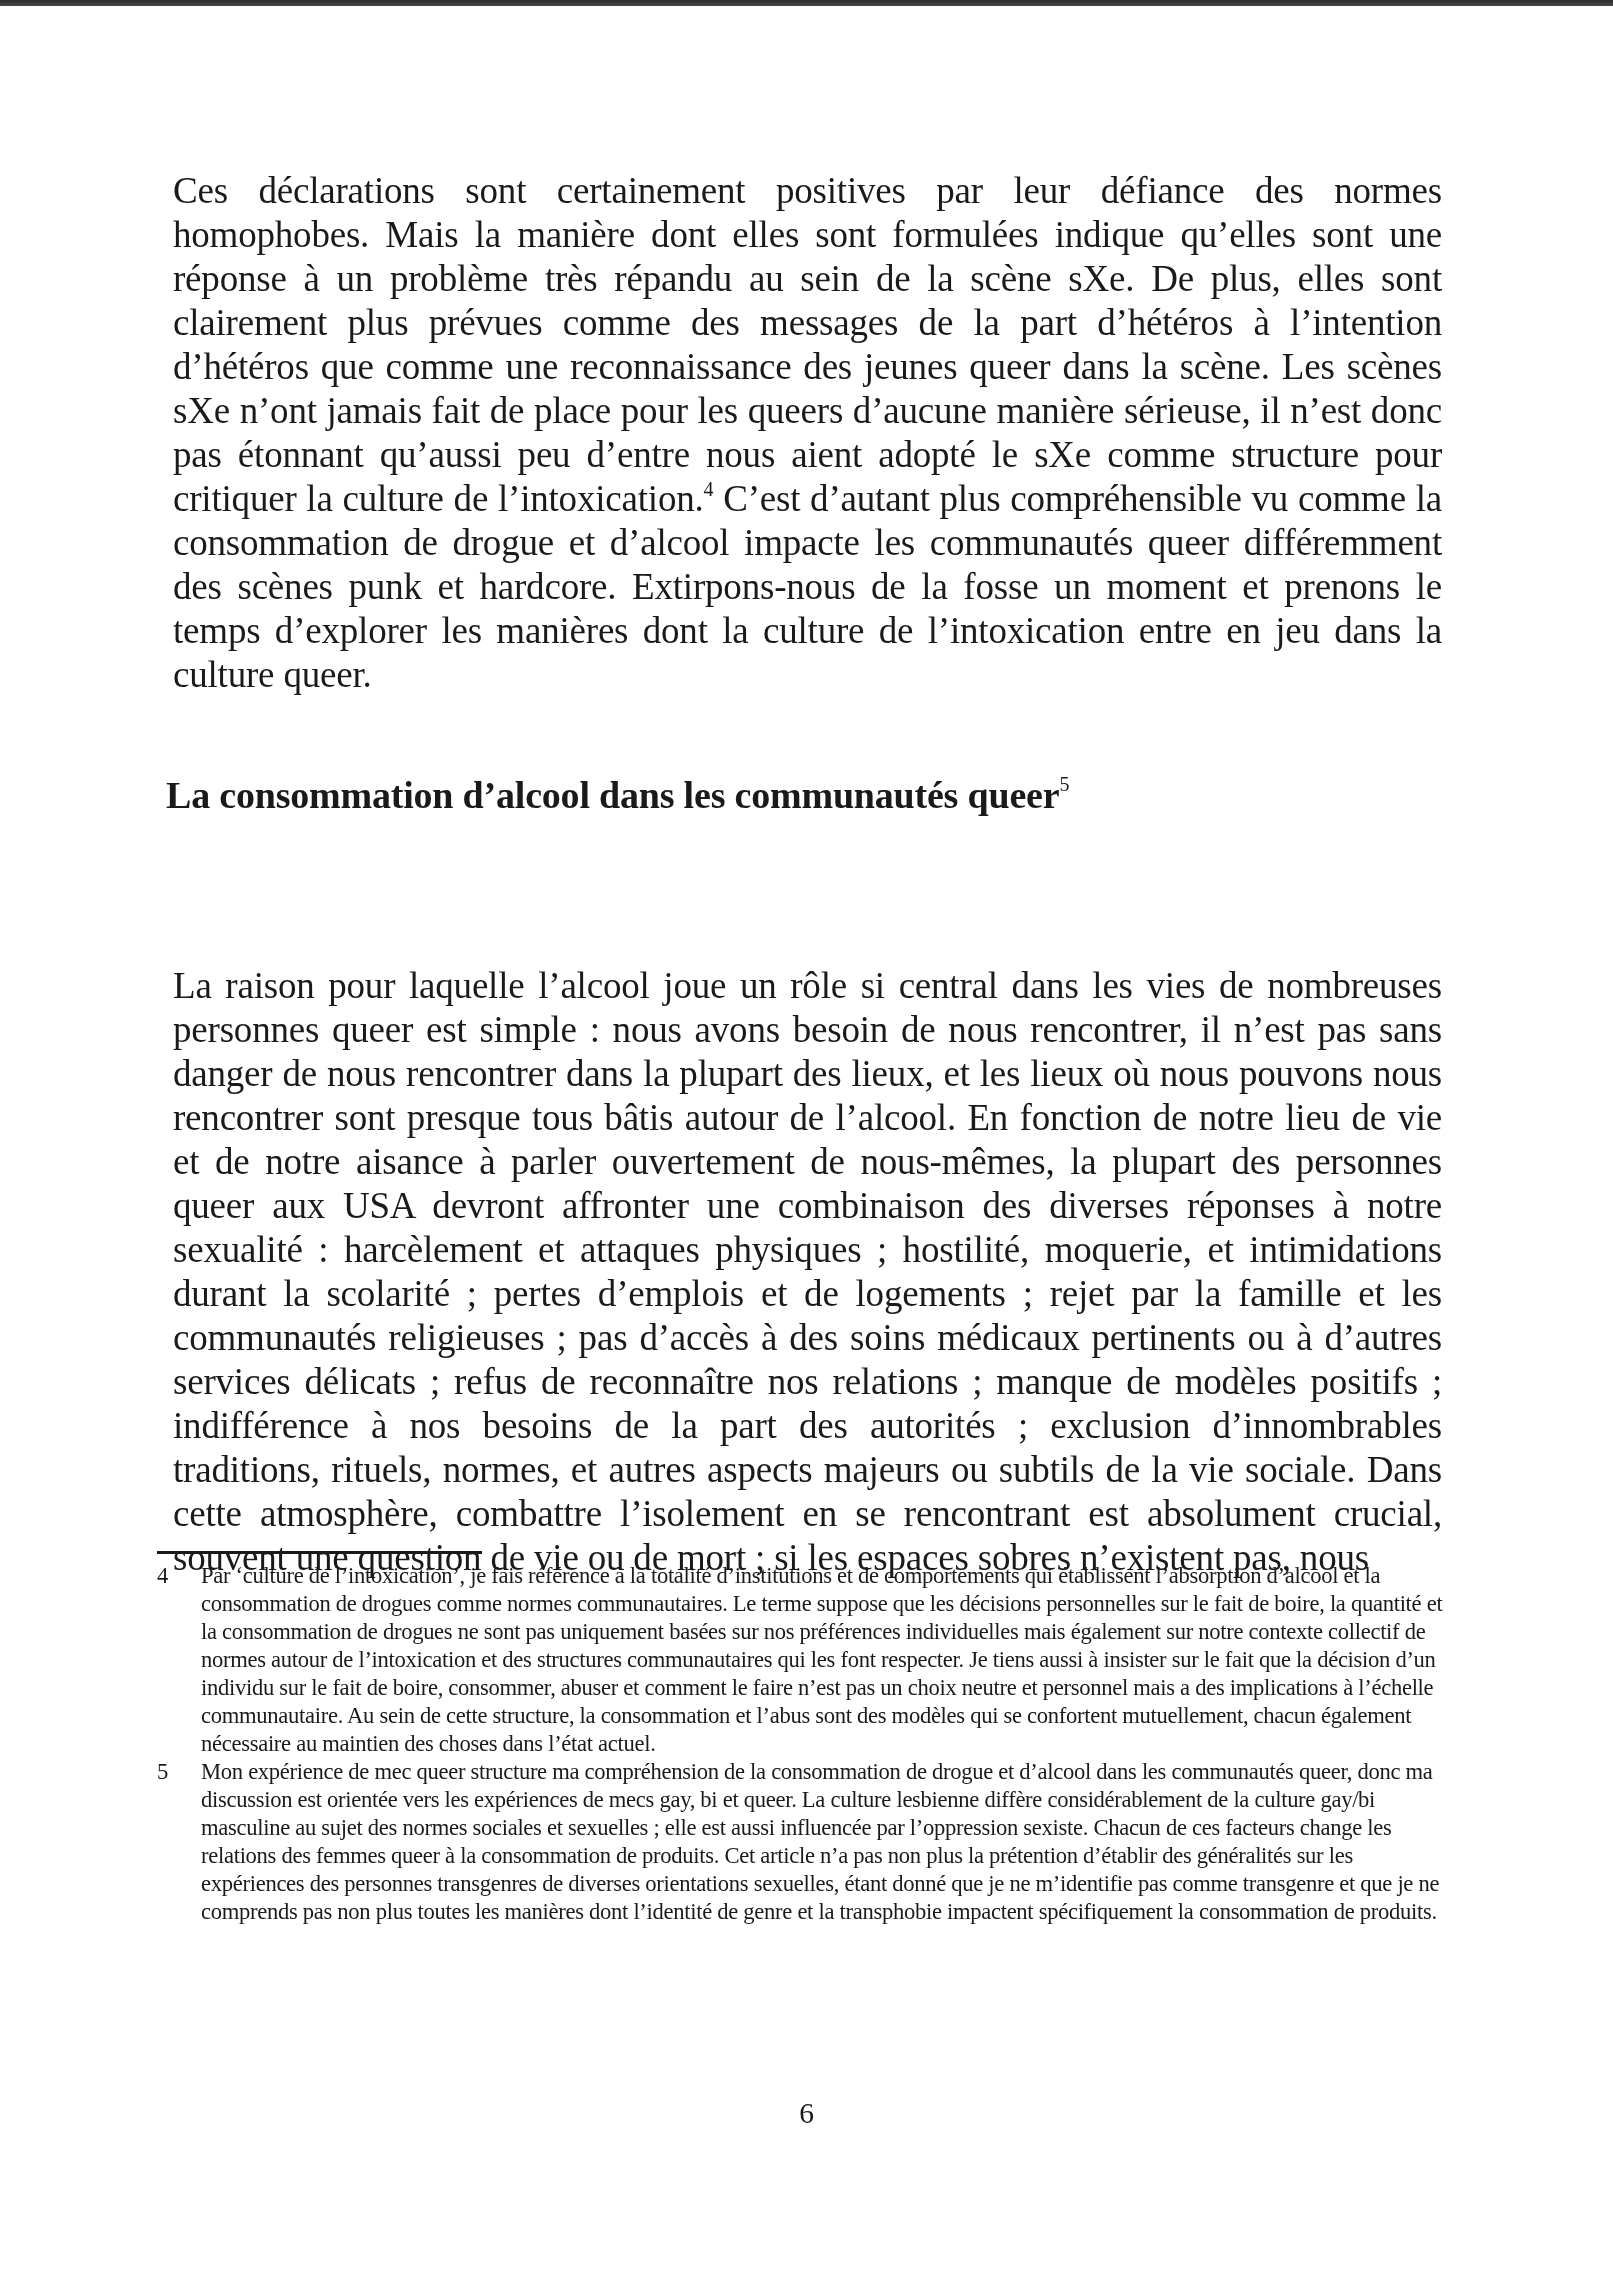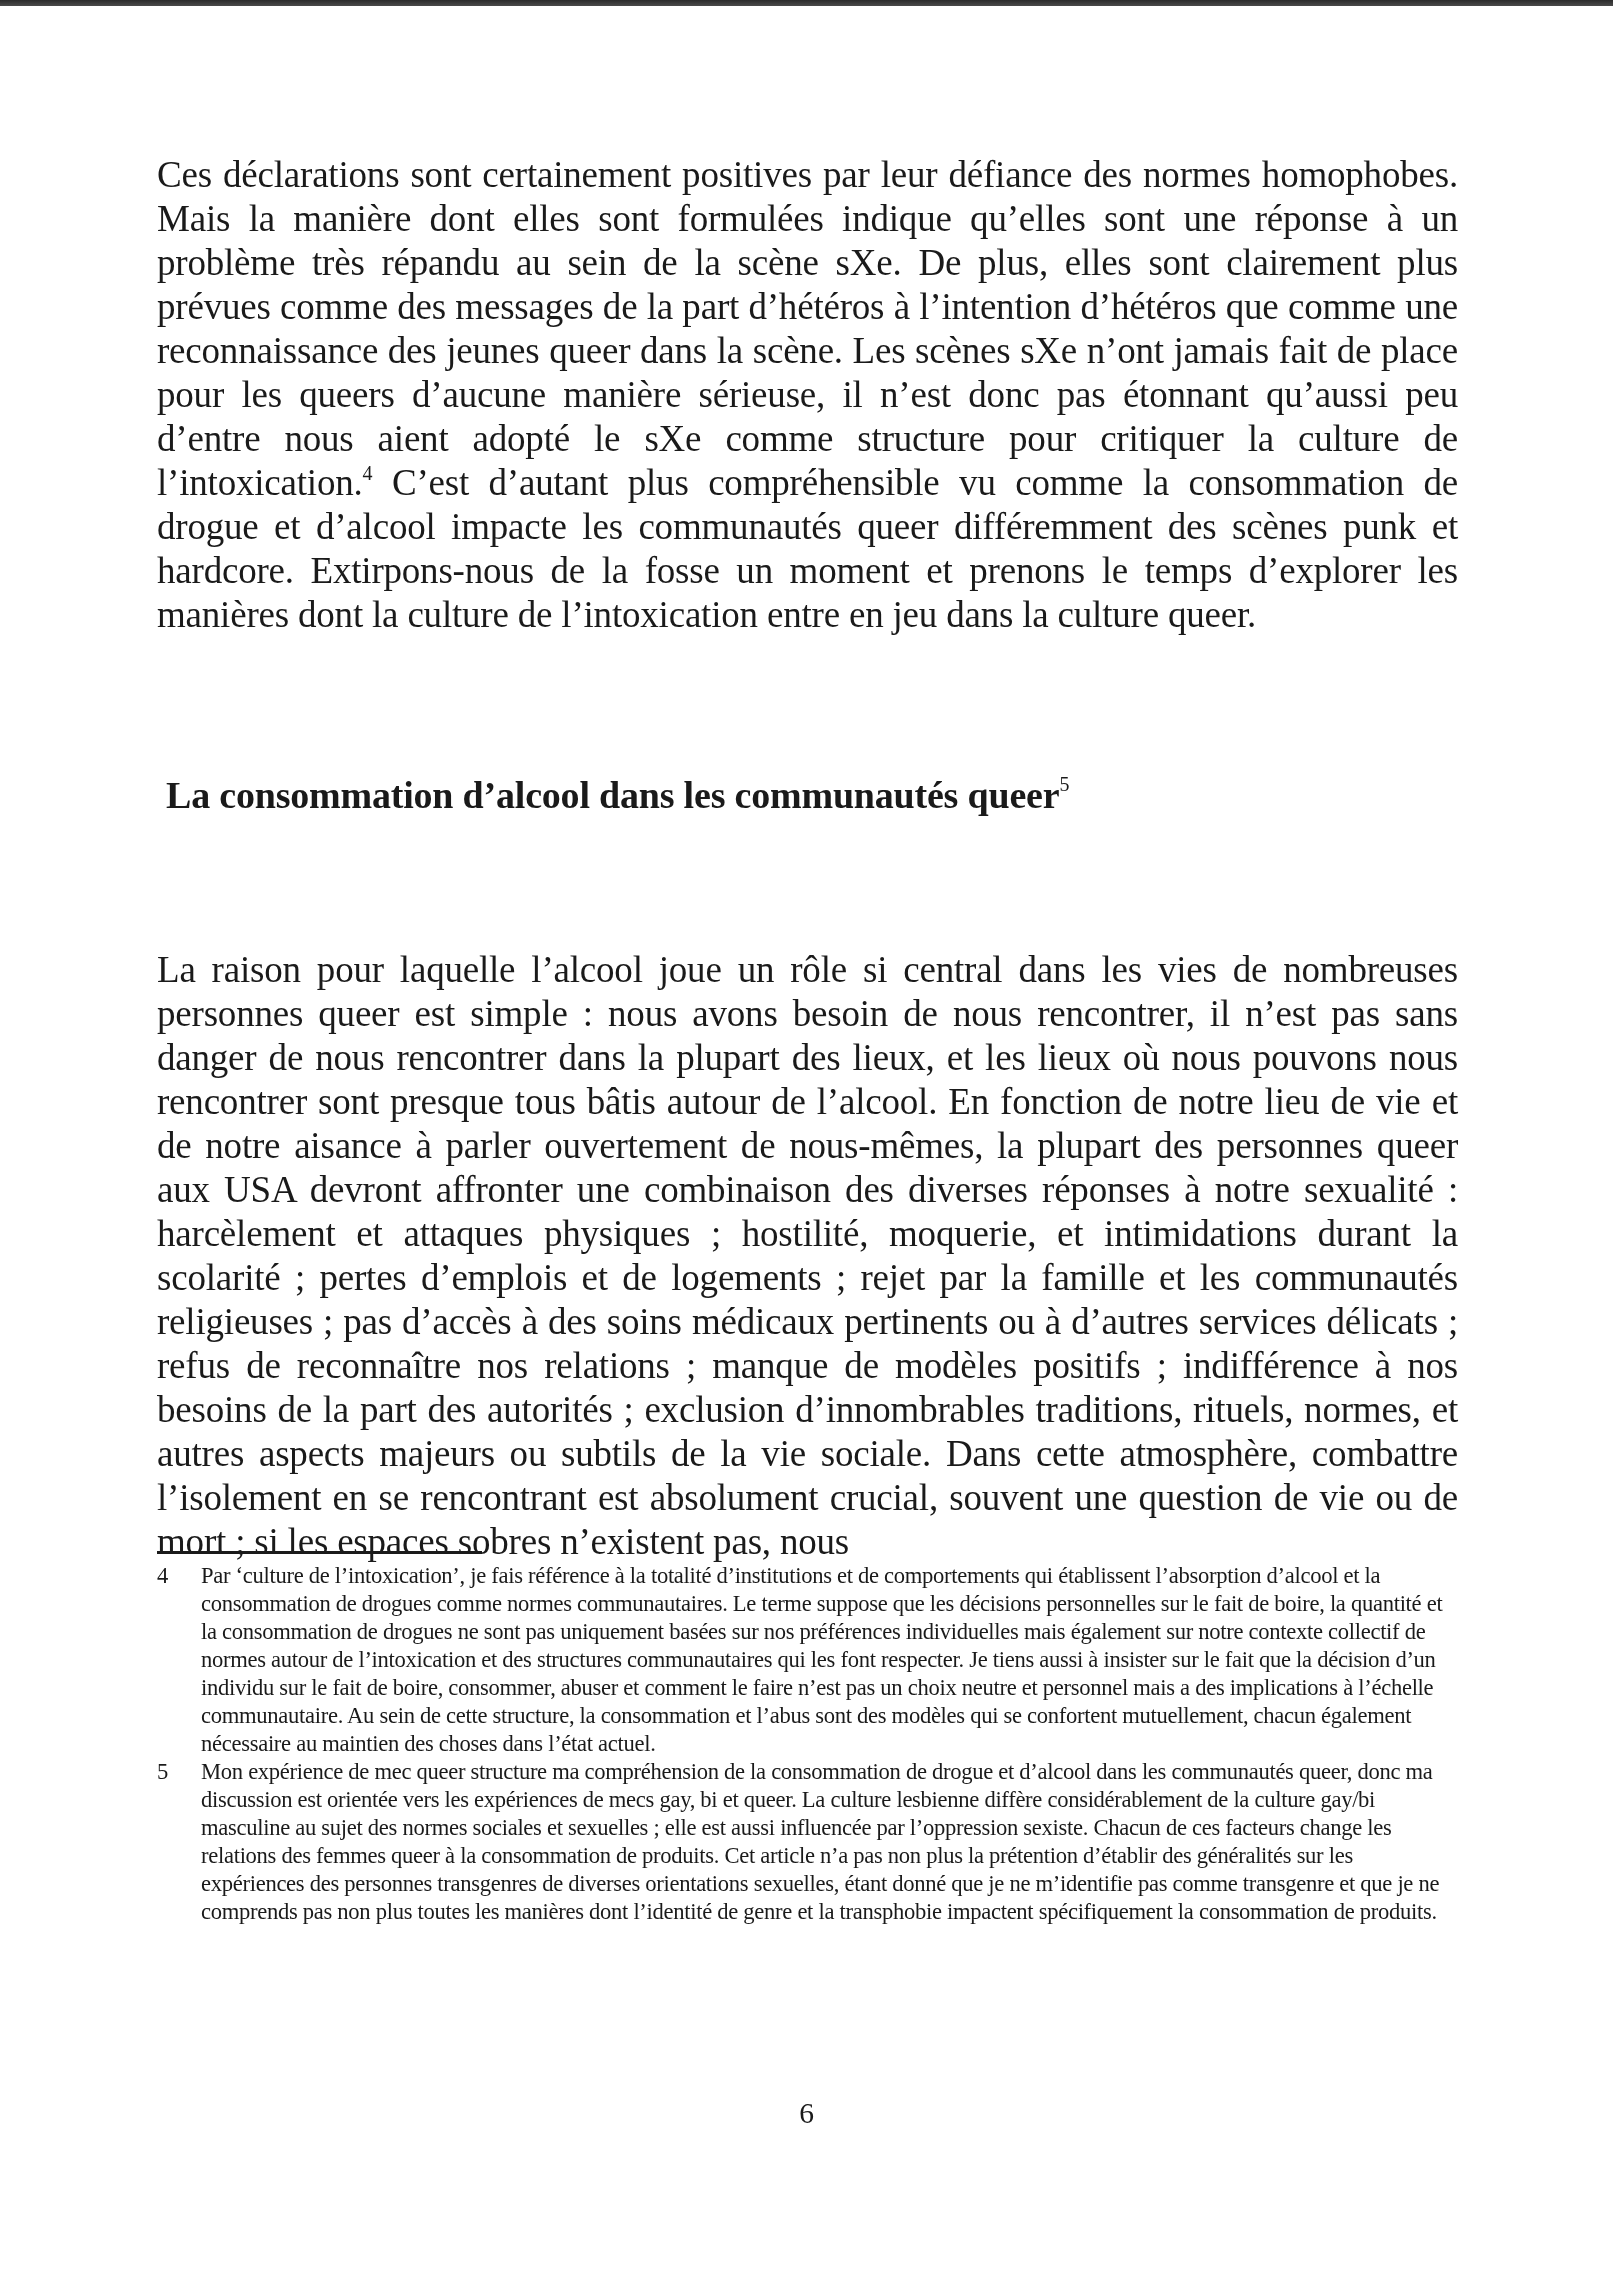--- a/index.html
+++ b/index.html
@@ -25,21 +25,21 @@
     .page {
       position: absolute;
       left: 157px;
       top: 153px;
       width: 1301px;
     }
     .para {
       font-size: 37px;
       line-height: 44px;
       text-align: justify;
-      margin: 0;
+      margin: 16px;
       letter-spacing: -0.2px;
     }
     .para sup {
       font-size: 20px;
       line-height: 0;
       vertical-align: 14.8px;
     }
     .heading {
       position: absolute;
       left: 166px;

